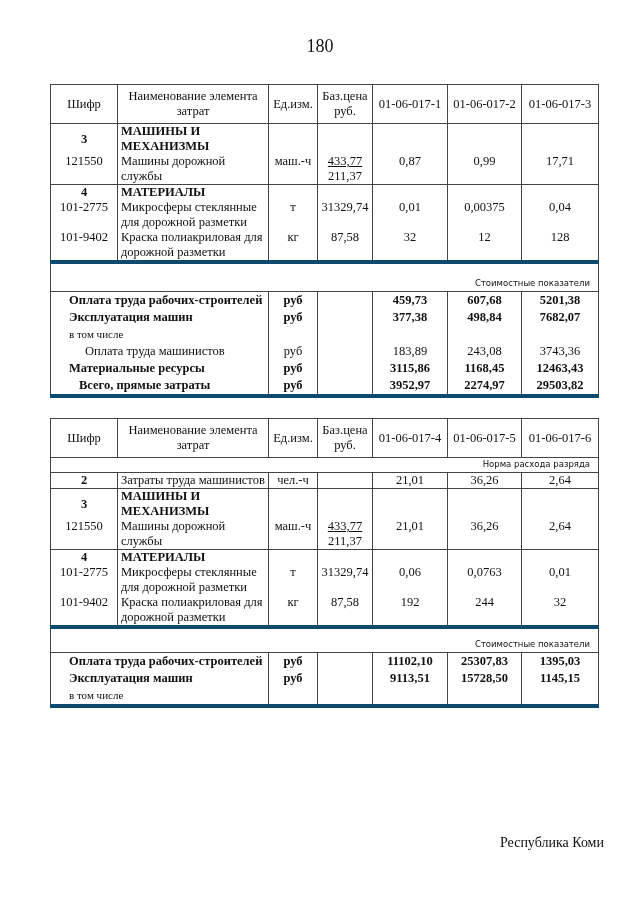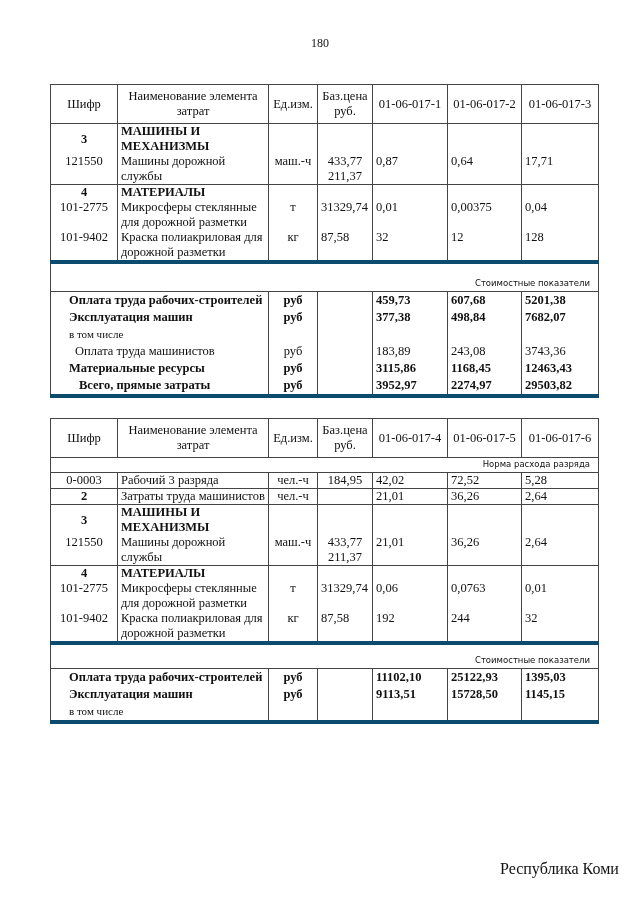--- a/index.html
+++ b/index.html
@@ -1,29 +1,29 @@
 <!DOCTYPE html>
 <html><head>
 <meta charset="utf-8">
 <style>
   html,body{margin:0;padding:0;background:#fff;}
   body{width:640px;height:905px;position:relative;font-family:"Liberation Serif",serif;color:#111;overflow:hidden;}
-  .page-num{position:absolute;top:36px;left:0;width:640px;text-align:center;font-size:12px;}
+  .page-num{position:absolute;top:36px;left:0;width:640px;text-align:center;font-size:18px;}
   table{position:absolute;left:50px;width:548px;border-collapse:collapse;table-layout:fixed;font-size:12.5px;line-height:15px;border-radius:6px;}
   td,th{border-left:1px solid #444;border-right:1px solid #444;padding:0 3px;vertical-align:top;font-weight:normal;}
   th{border:1px solid #444;vertical-align:middle;text-align:center;height:38px;padding:0 2px;line-height:15px;}
   .c{text-align:center;}
-  .r{text-align:left;}
+  .r{text-align:center;}
   .b{font-weight:bold;}
   .sec td{border-top:1px solid #444;}
   .band td{border:1px solid #444;border-bottom:1px solid #444;font-family:"DejaVu Sans",sans-serif;font-size:8.5px;text-align:right;padding:1px 8px;height:12px;line-height:11px;}
   .lastrow td{border-bottom:4px solid #0c4a6e;}
-  .u{}
+  .u{text-decoration:underline;}
   .sum td{line-height:17px;}
-  .footer{position:absolute;left:500px;top:860px;font-size:16px;}
+  .footer{position:absolute;left:500px;top:835px;font-size:14px;}
   #t1{top:84px;}
   #t2{top:418px;}
 </style>
 </head>
 <body>
 
 <div class="page-num">180</div>
 
 <table id="t1">
   <colgroup>
@@ -54,21 +54,21 @@
         <td></td>
         <td></td>
         <td></td>
   </tr>
   <tr>
     <td class="c">121550</td>
     <td>Машины дорожной службы</td>
     <td class="c">маш.-ч</td>
     <td class="c"><span class="u">433,77</span><br><span>211,37</span></td>
     <td class="r">0,87</td>
-    <td class="r">0,64</td>
+    <td class="r">0,99</td>
     <td class="r">17,71</td>
   </tr>
 
   <tr class="sec">
     <td class="c b">4</td>
     <td class="b">МАТЕРИАЛЫ</td>
     <td></td>
         <td></td>
         <td></td>
         <td></td>
@@ -114,21 +114,21 @@
   </tr>
   <tr class="sum">
     <td colspan="2" style="padding-left:18px;font-size:11px">в том числе</td>
     <td></td>
         <td></td>
         <td></td>
         <td></td>
         <td></td>
   </tr>
   <tr class="sum">
-    <td colspan="2" style="padding-left:24px">Оплата труда машинистов</td>
+    <td colspan="2" style="padding-left:34px">Оплата труда машинистов</td>
     <td class="c">руб</td>
     <td></td>
     <td class="r">183,89</td>
     <td class="r">243,08</td>
     <td class="r">3743,36</td>
   </tr>
   <tr class="sum">
     <td colspan="2" class="b" style="padding-left:18px">Материальные ресурсы</td>
     <td class="c b">руб</td>
     <td></td>
@@ -163,29 +163,20 @@
     <th>Наименование элемента затрат</th>
     <th>Ед.изм.</th>
     <th>Баз.цена руб.</th>
     <th>01-06-017-4</th>
     <th>01-06-017-5</th>
     <th>01-06-017-6</th>
   </tr>
   <tr class="band">
     <td colspan="7">Норма расхода разряда</td>
   </tr>
-  <tr>
-    <td class="c">0-0003</td>
-    <td>Рабочий 3 разряда</td>
-    <td class="c">чел.-ч</td>
-    <td class="c">184,95</td>
-    <td class="r">42,02</td>
-    <td class="r">72,52</td>
-    <td class="r">5,28</td>
-  </tr>
   <tr class="sec">
     <td class="c b">2</td>
     <td>Затраты труда машинистов</td>
     <td class="c">чел.-ч</td>
     <td></td>
     <td class="r">21,01</td>
     <td class="r">36,26</td>
     <td class="r">2,64</td>
   </tr>
   <tr class="sec">
@@ -234,21 +225,21 @@
     <td class="r">32</td>
   </tr>
   <tr class="band">
     <td colspan="7" style="padding-top:10px">Стоимостные показатели</td>
   </tr>
   <tr class="sum">
     <td colspan="2" class="b" style="padding-left:18px">Оплата труда рабочих-строителей</td>
     <td class="c b">руб</td>
     <td></td>
     <td class="r b">11102,10</td>
-    <td class="r b">25122,93</td>
+    <td class="r b">25307,83</td>
     <td class="r b">1395,03</td>
   </tr>
   <tr class="sum">
     <td colspan="2" class="b" style="padding-left:18px">Эксплуатация машин</td>
     <td class="c b">руб</td>
     <td></td>
     <td class="r b">9113,51</td>
     <td class="r b">15728,50</td>
     <td class="r b">1145,15</td>
   </tr>

